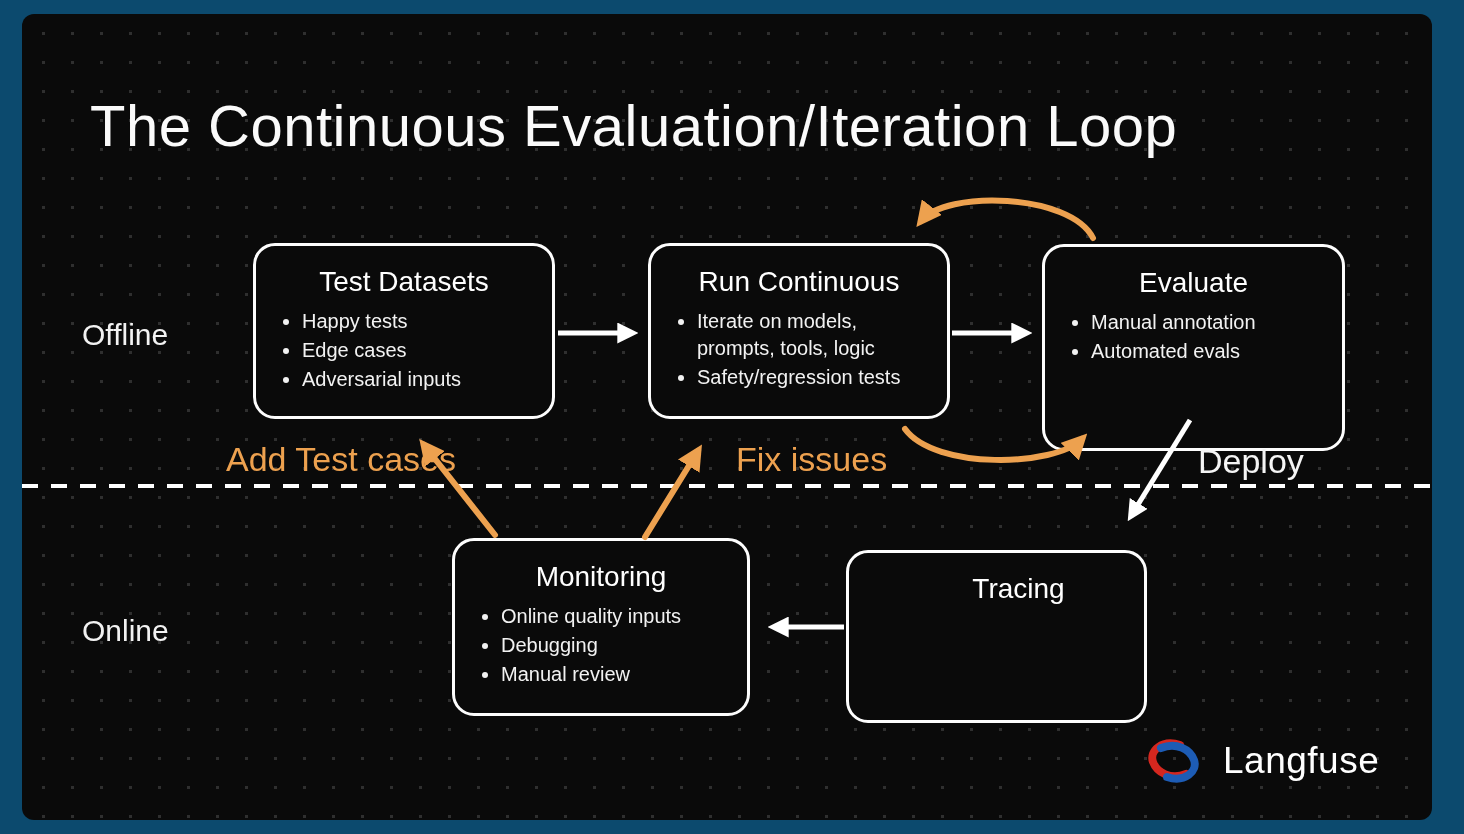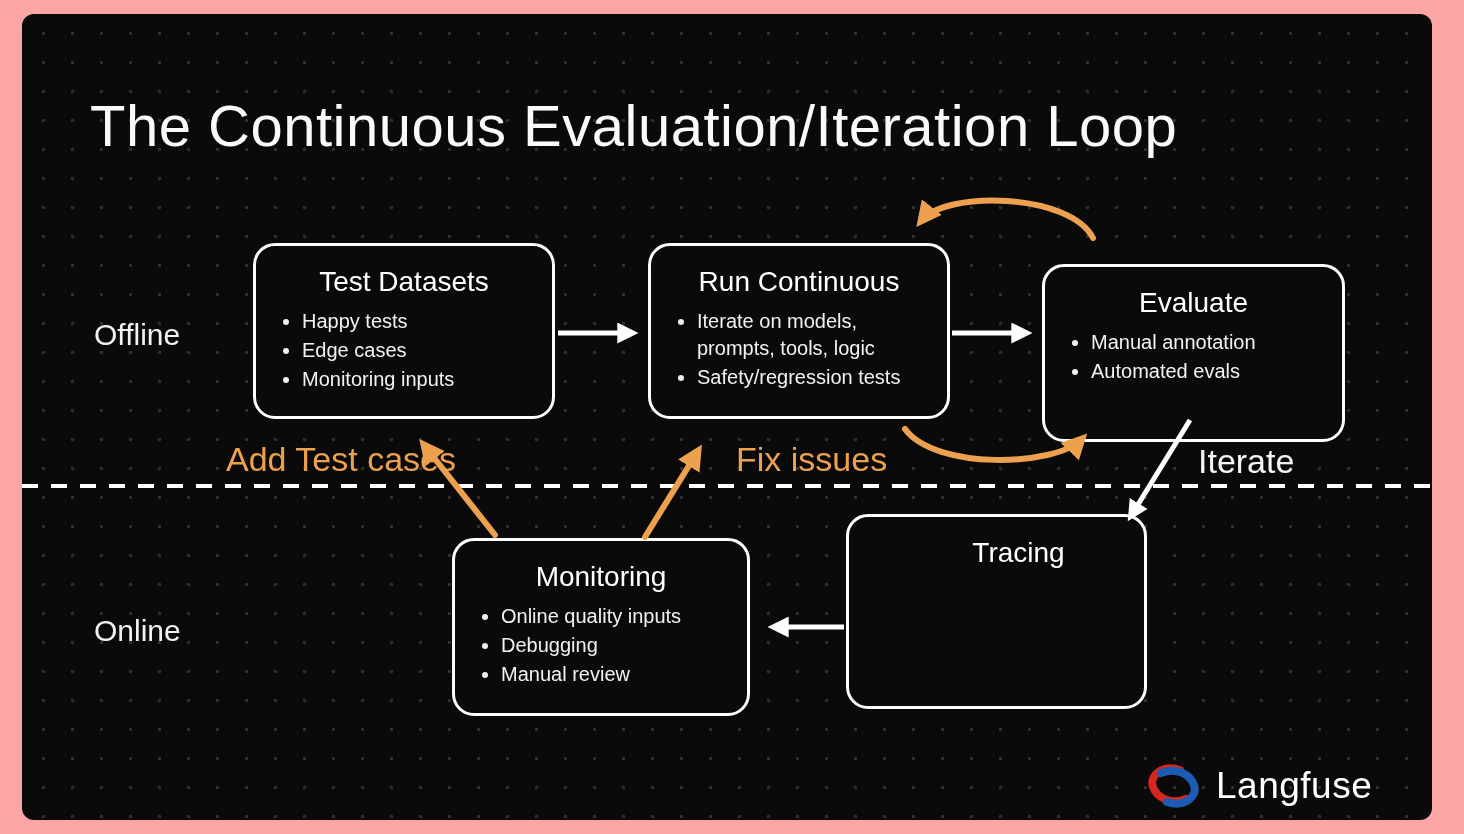--- a/index.html
+++ b/index.html
@@ -1,67 +1,67 @@
 <!DOCTYPE html>
 <html><head>
 <meta charset="utf-8">
 <style>
   html,body{margin:0;padding:0;background:#ffffff;width:1464px;height:834px;
     font-family:"Liberation Sans", sans-serif;}
-  .stage{position:relative;width:1464px;height:834px;background:#fca5a5;overflow:hidden;}
+  .stage{position:relative;width:1464px;height:834px;background:#0c4a6e;overflow:hidden;}
   .slide{position:absolute;left:22px;top:14px;width:1410px;height:806px;
     background-color:#0a0a0a;border-radius:12px;
     background-image:radial-gradient(circle,#2f2f2f 1.6px,transparent 1.9px);
     background-size:29px 29px;background-position:7px 5px;}
   .title{position:absolute;left:68px;top:78px;font-size:58px;font-weight:500;
     color:#fafafa;letter-spacing:0.5px;white-space:nowrap;}
-  .section-label{position:absolute;font-size:30px;color:#f2f2f2;font-weight:400;margin-left:12px;}
+  .section-label{position:absolute;font-size:30px;color:#f2f2f2;font-weight:400;}
   .label-offline{left:60px;top:304px;}
   .label-online{left:60px;top:600px;}
   .divider{position:absolute;left:0;top:470px;width:1410px;height:4px;
     background:repeating-linear-gradient(90deg,#ffffff 0 16px,transparent 16px 29px);}
   .node{position:absolute;background:#0a0a0a;border:3px solid #fdfdfd;border-radius:22px;
     color:#f5f5f5;box-sizing:border-box;}
   .node h2{margin:20px 16px 10px 16px;text-align:center;font-size:28px;font-weight:500;color:#ffffff;}
   .node ul{margin:10px 18px 0 26px;padding-left:20px;font-size:20px;line-height:1.34;color:#f2f2f2;}
   .node li{margin:2px 0;}
   .node-test-datasets{left:231px;top:229px;width:302px;height:176px;}
   .node-run-experiments{left:626px;top:229px;width:302px;height:176px;}
-  .node-evaluate{left:1020px;top:230px;width:303px;height:178px;margin-top:20px;}
+  .node-evaluate{left:1020px;top:230px;width:303px;height:207px;}
   .node-monitoring{left:430px;top:524px;width:298px;height:178px;}
-  .node-tracing{left:824px;top:500px;width:301px;height:195px;padding-left:44px;}
+  .node-tracing{left:824px;top:536px;width:301px;height:173px;padding-left:44px;}
   .arrows{position:absolute;left:0;top:0;width:1464px;height:834px;pointer-events:none;}
   .edge-label{position:absolute;font-size:34px;white-space:nowrap;}
   .edge-orange{color:#eda14f;}
   .edge-white{color:#f5f5f5;}
   .label-add-test-cases{left:204px;top:426px;}
   .label-fix-issues{left:714px;top:426px;text-align:center;}
   .label-deploy{left:1176px;top:428px;}
-  .logo{position:absolute;left:1122px;top:722px;display:flex;align-items:center;gap:14px;margin-top:25px;}
+  .logo{position:absolute;left:1122px;top:722px;display:flex;align-items:center;gap:21px;}
   .logo-text{font-size:37px;font-weight:500;color:#ffffff;letter-spacing:0.5px;}
 </style>
 </head>
 <body>
 
 <div class="stage">
   <div class="slide">
 
     <div class="title">The Continuous Evaluation/Iteration Loop</div>
 
     <div class="section-label label-offline">Offline</div>
     <div class="section-label label-online">Online</div>
 
     <div class="divider"></div>
 
     <div class="node node-test-datasets">
       <h2>Test Datasets</h2>
       <ul>
         <li>Happy tests</li>
         <li>Edge cases</li>
-        <li>Monitoring inputs</li>
+        <li>Adversarial inputs</li>
       </ul>
     </div>
 
     <div class="node node-run-experiments">
       <h2>Run Continuous</h2>
       <ul>
         <li>Iterate on models, prompts, tools, logic</li>
         <li>Safety/regression tests</li>
       </ul>
     </div>
@@ -82,21 +82,21 @@
         <li>Manual review</li>
       </ul>
     </div>
 
     <div class="node node-tracing">
       <h2>Tracing</h2>
     </div>
 
     <div class="edge-label edge-orange label-add-test-cases">Add Test cases</div>
     <div class="edge-label edge-orange label-fix-issues">Fix issues</div>
-    <div class="edge-label edge-white label-deploy">Iterate</div>
+    <div class="edge-label edge-white label-deploy">Deploy</div>
 
     <div class="logo">
       <svg width="58" height="50" viewBox="0 0 58 50">
         <path d="M36 9 C18 3 5 15 9 26 C13 37 27 44 42 38" fill="none" stroke="#d4271f" stroke-width="8" stroke-linecap="round"></path>
         <path d="M23 41 C41 47 54 35 50 24 C46 13 32 6 17 12" fill="none" stroke="#1d5cb5" stroke-width="8" stroke-linecap="round"></path>
       </svg>
       <span class="logo-text">Langfuse</span>
     </div>
   </div>
 

